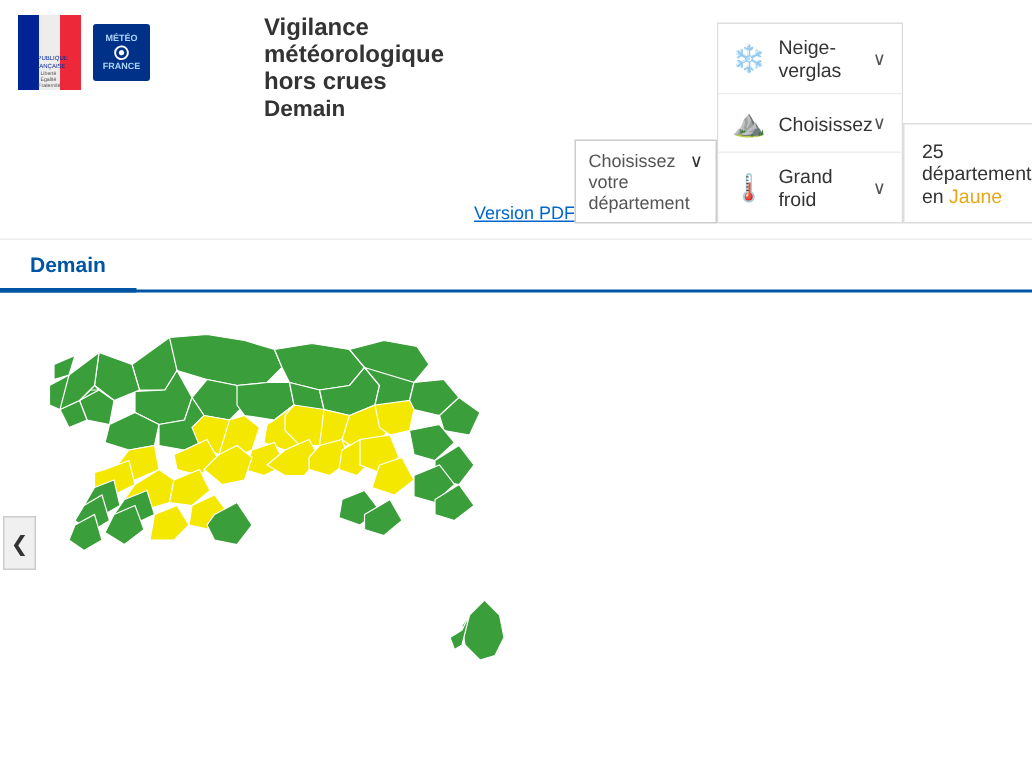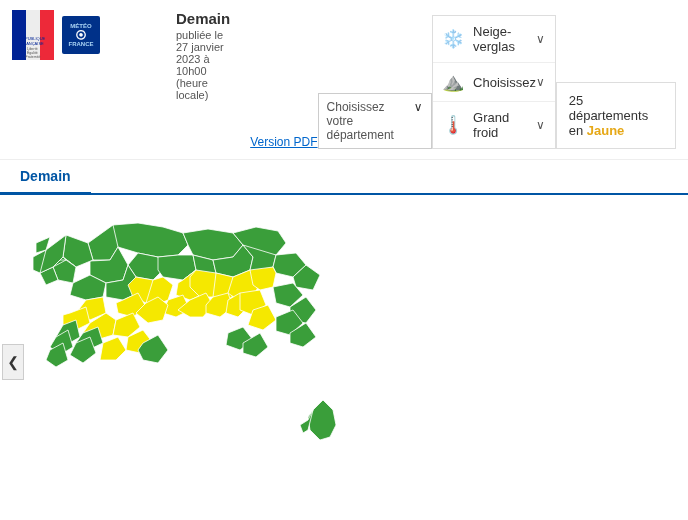--- a/index.html
+++ b/index.html
@@ -20,21 +20,21 @@
 
     .alert-items { margin-top: 6px; border: 1px solid #ddd; }
     .alert-item { display: flex; align-items: center; padding: 8px 10px; border-bottom: 1px solid #eee; cursor: pointer; background: #fff; justify-content: space-between; }
     .alert-item:last-child { border-bottom: none; }
     .alert-item-left { display: flex; align-items: center; gap: 8px; }
     .alert-icon { font-size: 18px; }
     .alert-label { font-size: 13px; color: #333; font-weight: 400; }
     .alert-chevron { color: #555; font-size: 12px; }
 
     .dept-count-box { margin-top: 8px; border: 1px solid #ddd; padding: 10px 12px; font-size: 13px; }
-    .dept-count-box .count-num { color: #e6a817; font-weight: bold; }
+    .dept-count-box .count-num { color: #e6a817; font-weight: normal; }
 
     .tabs { display: flex; border-bottom: 2px solid #0055a4; margin: 0; }
     .tab { padding: 8px 20px; font-size: 14px; cursor: pointer; color: #0055a4; border: none; background: none; }
     .tab.active { border-bottom: 3px solid #0055a4; font-weight: bold; color: #0055a4; margin-bottom: -2px; }
     .tab-divider { flex: 1; }
 
     .main-content { display: flex; padding: 0; }
     .map-section { flex: 1; position: relative; padding: 5px 0 0 8px; }
     .nav-arrow { position: absolute; left: 2px; top: 50%; transform: translateY(-50%); background: #f0f0f0; border: 1px solid #ccc; width: 22px; height: 36px; display: flex; align-items: center; justify-content: center; cursor: pointer; font-size: 14px; color: #333; z-index: 10; }
 
@@ -66,22 +66,24 @@
       </svg>
 
       <div class="meteo-logo">
         <span class="mf-top">MÉTÉO</span>
         <span class="mf-mid">⦿</span>
         <span class="mf-top">FRANCE</span>
       </div>
     </div>
 
     <div class="header-text">
+      <div class="header-title">
+        <span>Vigilance météorologique hors crues</span>
+      </div>
       <div style="font-size:15px;font-weight:bold;color:#333;">Demain</div>
-      <div class="header-subtitle">publiée le 27 janvier 2023 à 10h00 (heure locale)</div>
     </div>
 
     <div style="display:flex;flex-direction:row;align-items:flex-end;min-width:220px;">
       <a href="#" class="version-pdf">Version PDF</a>
 
       <div class="dept-select" style="margin-top:6px;">
         <span>Choisissez votre département</span>
         <span class="chevron">∨</span>
       </div>
 

